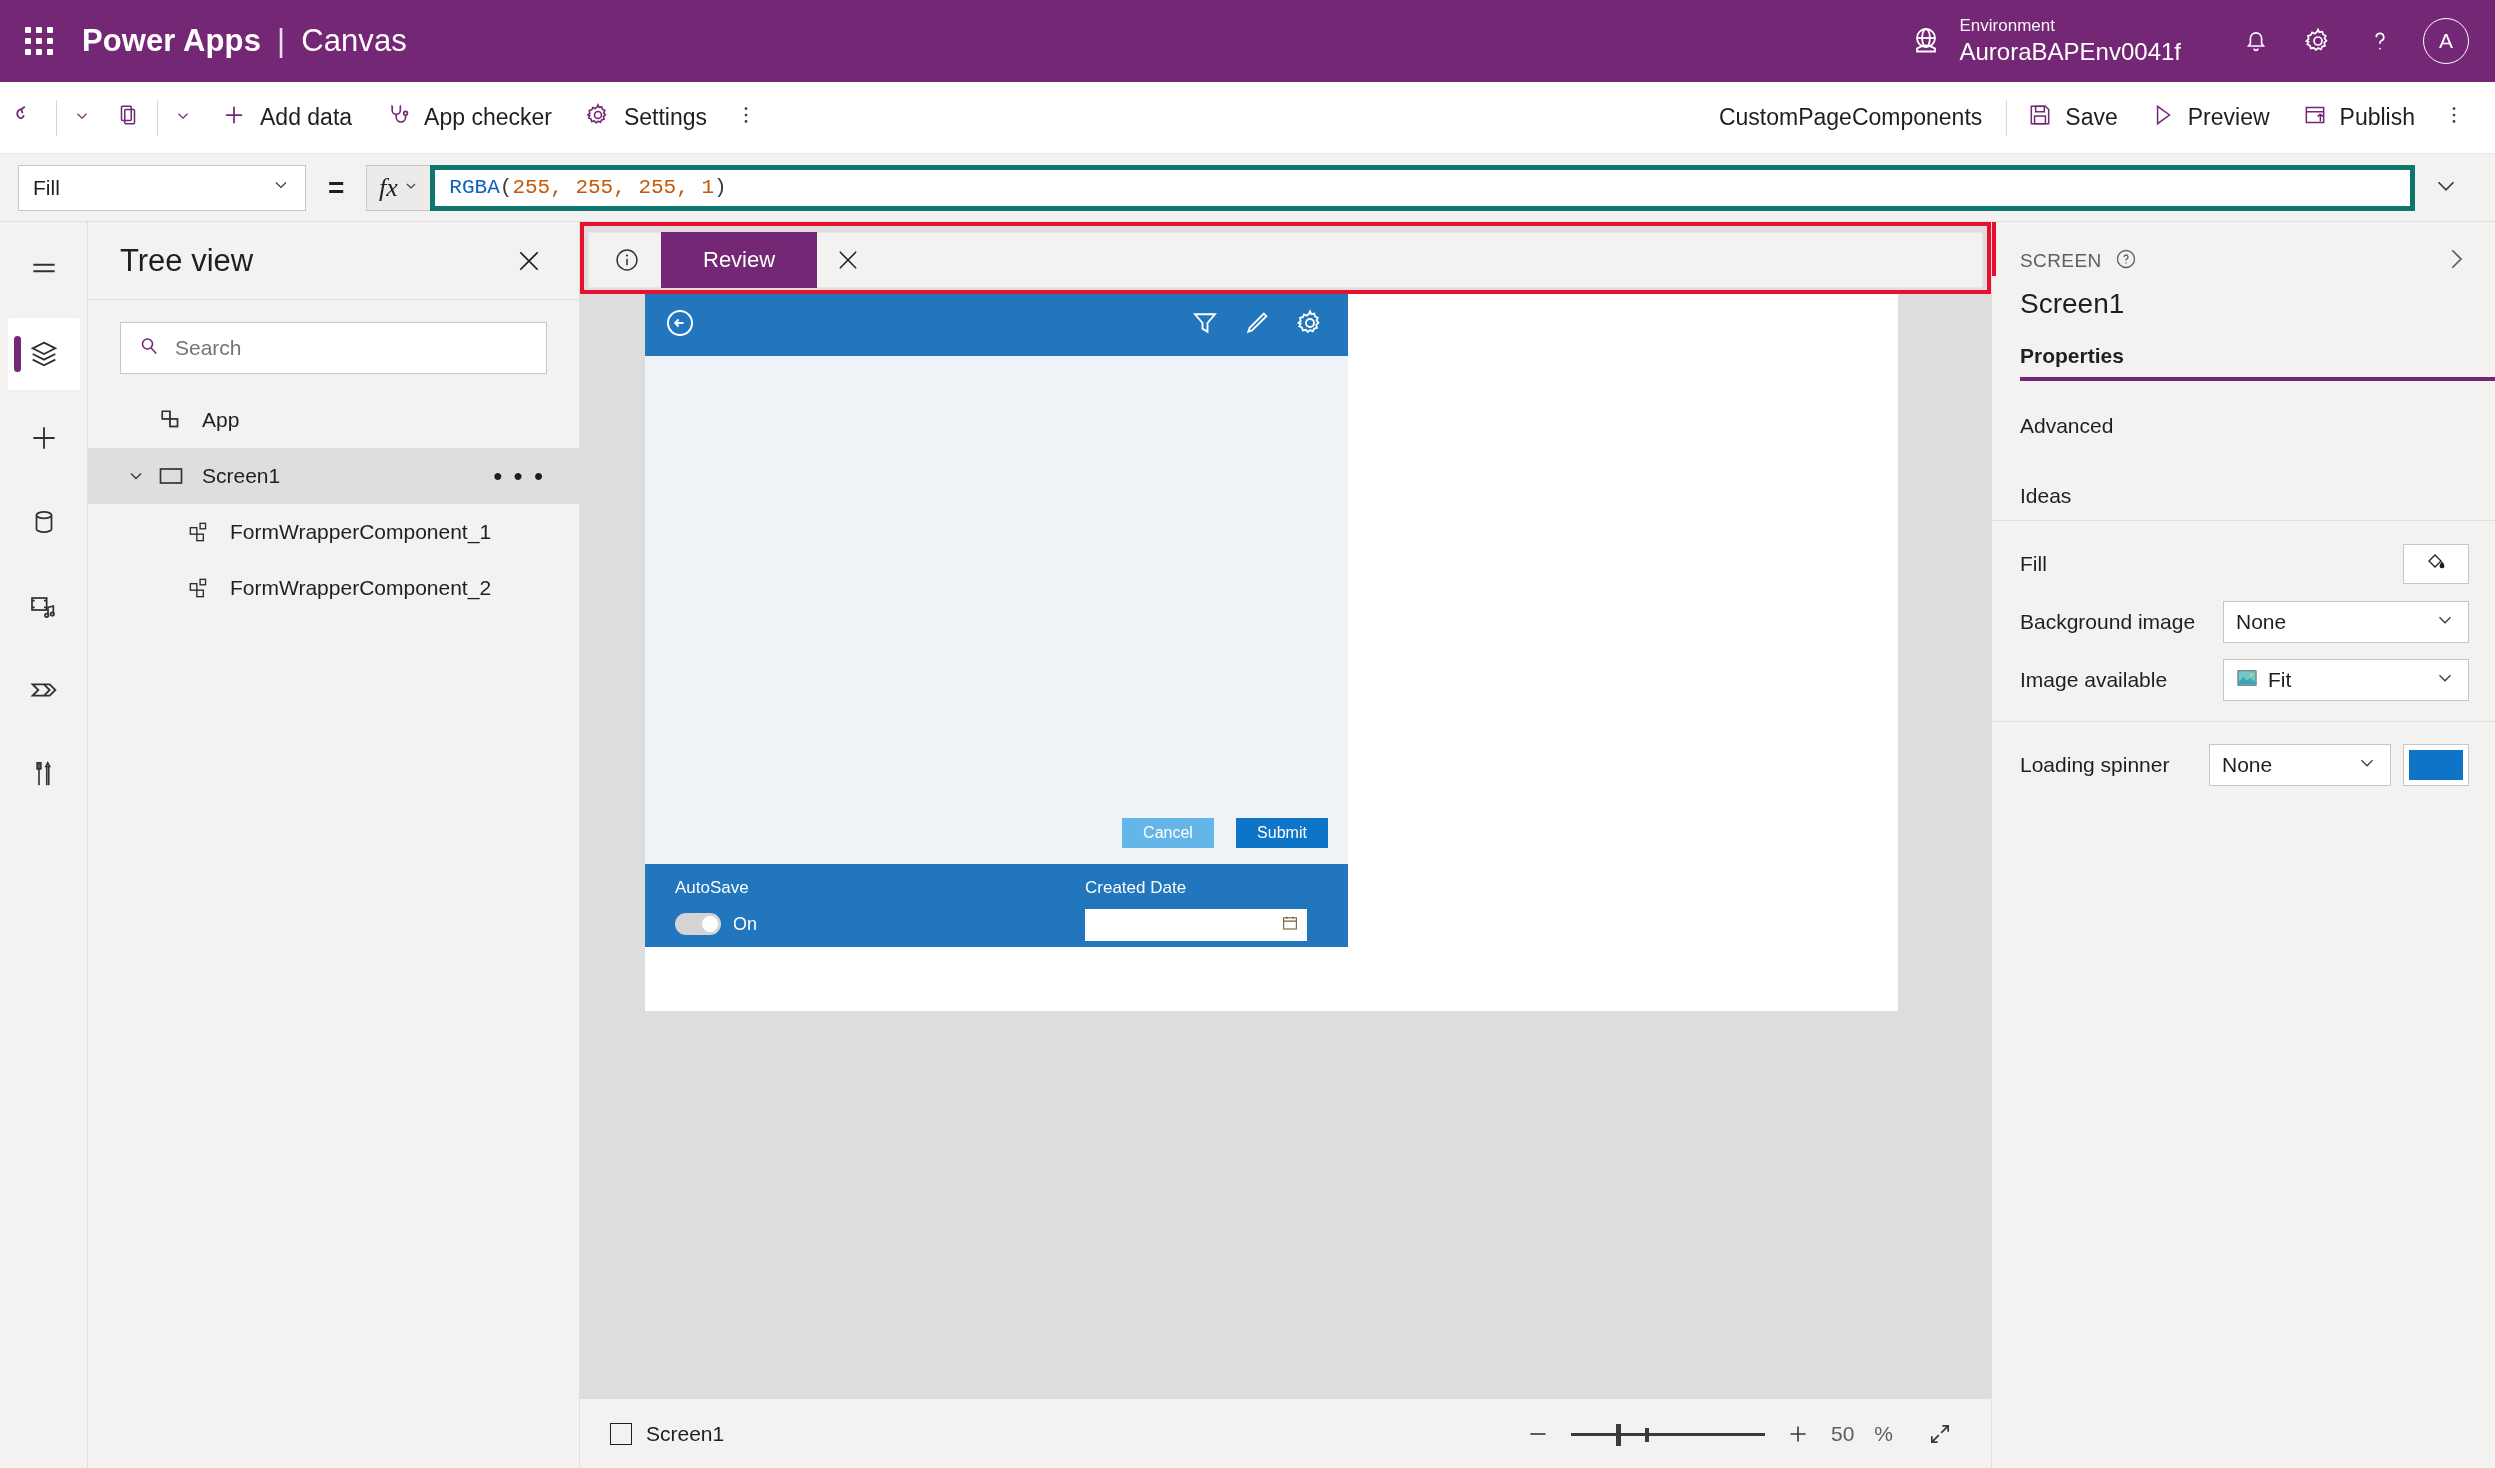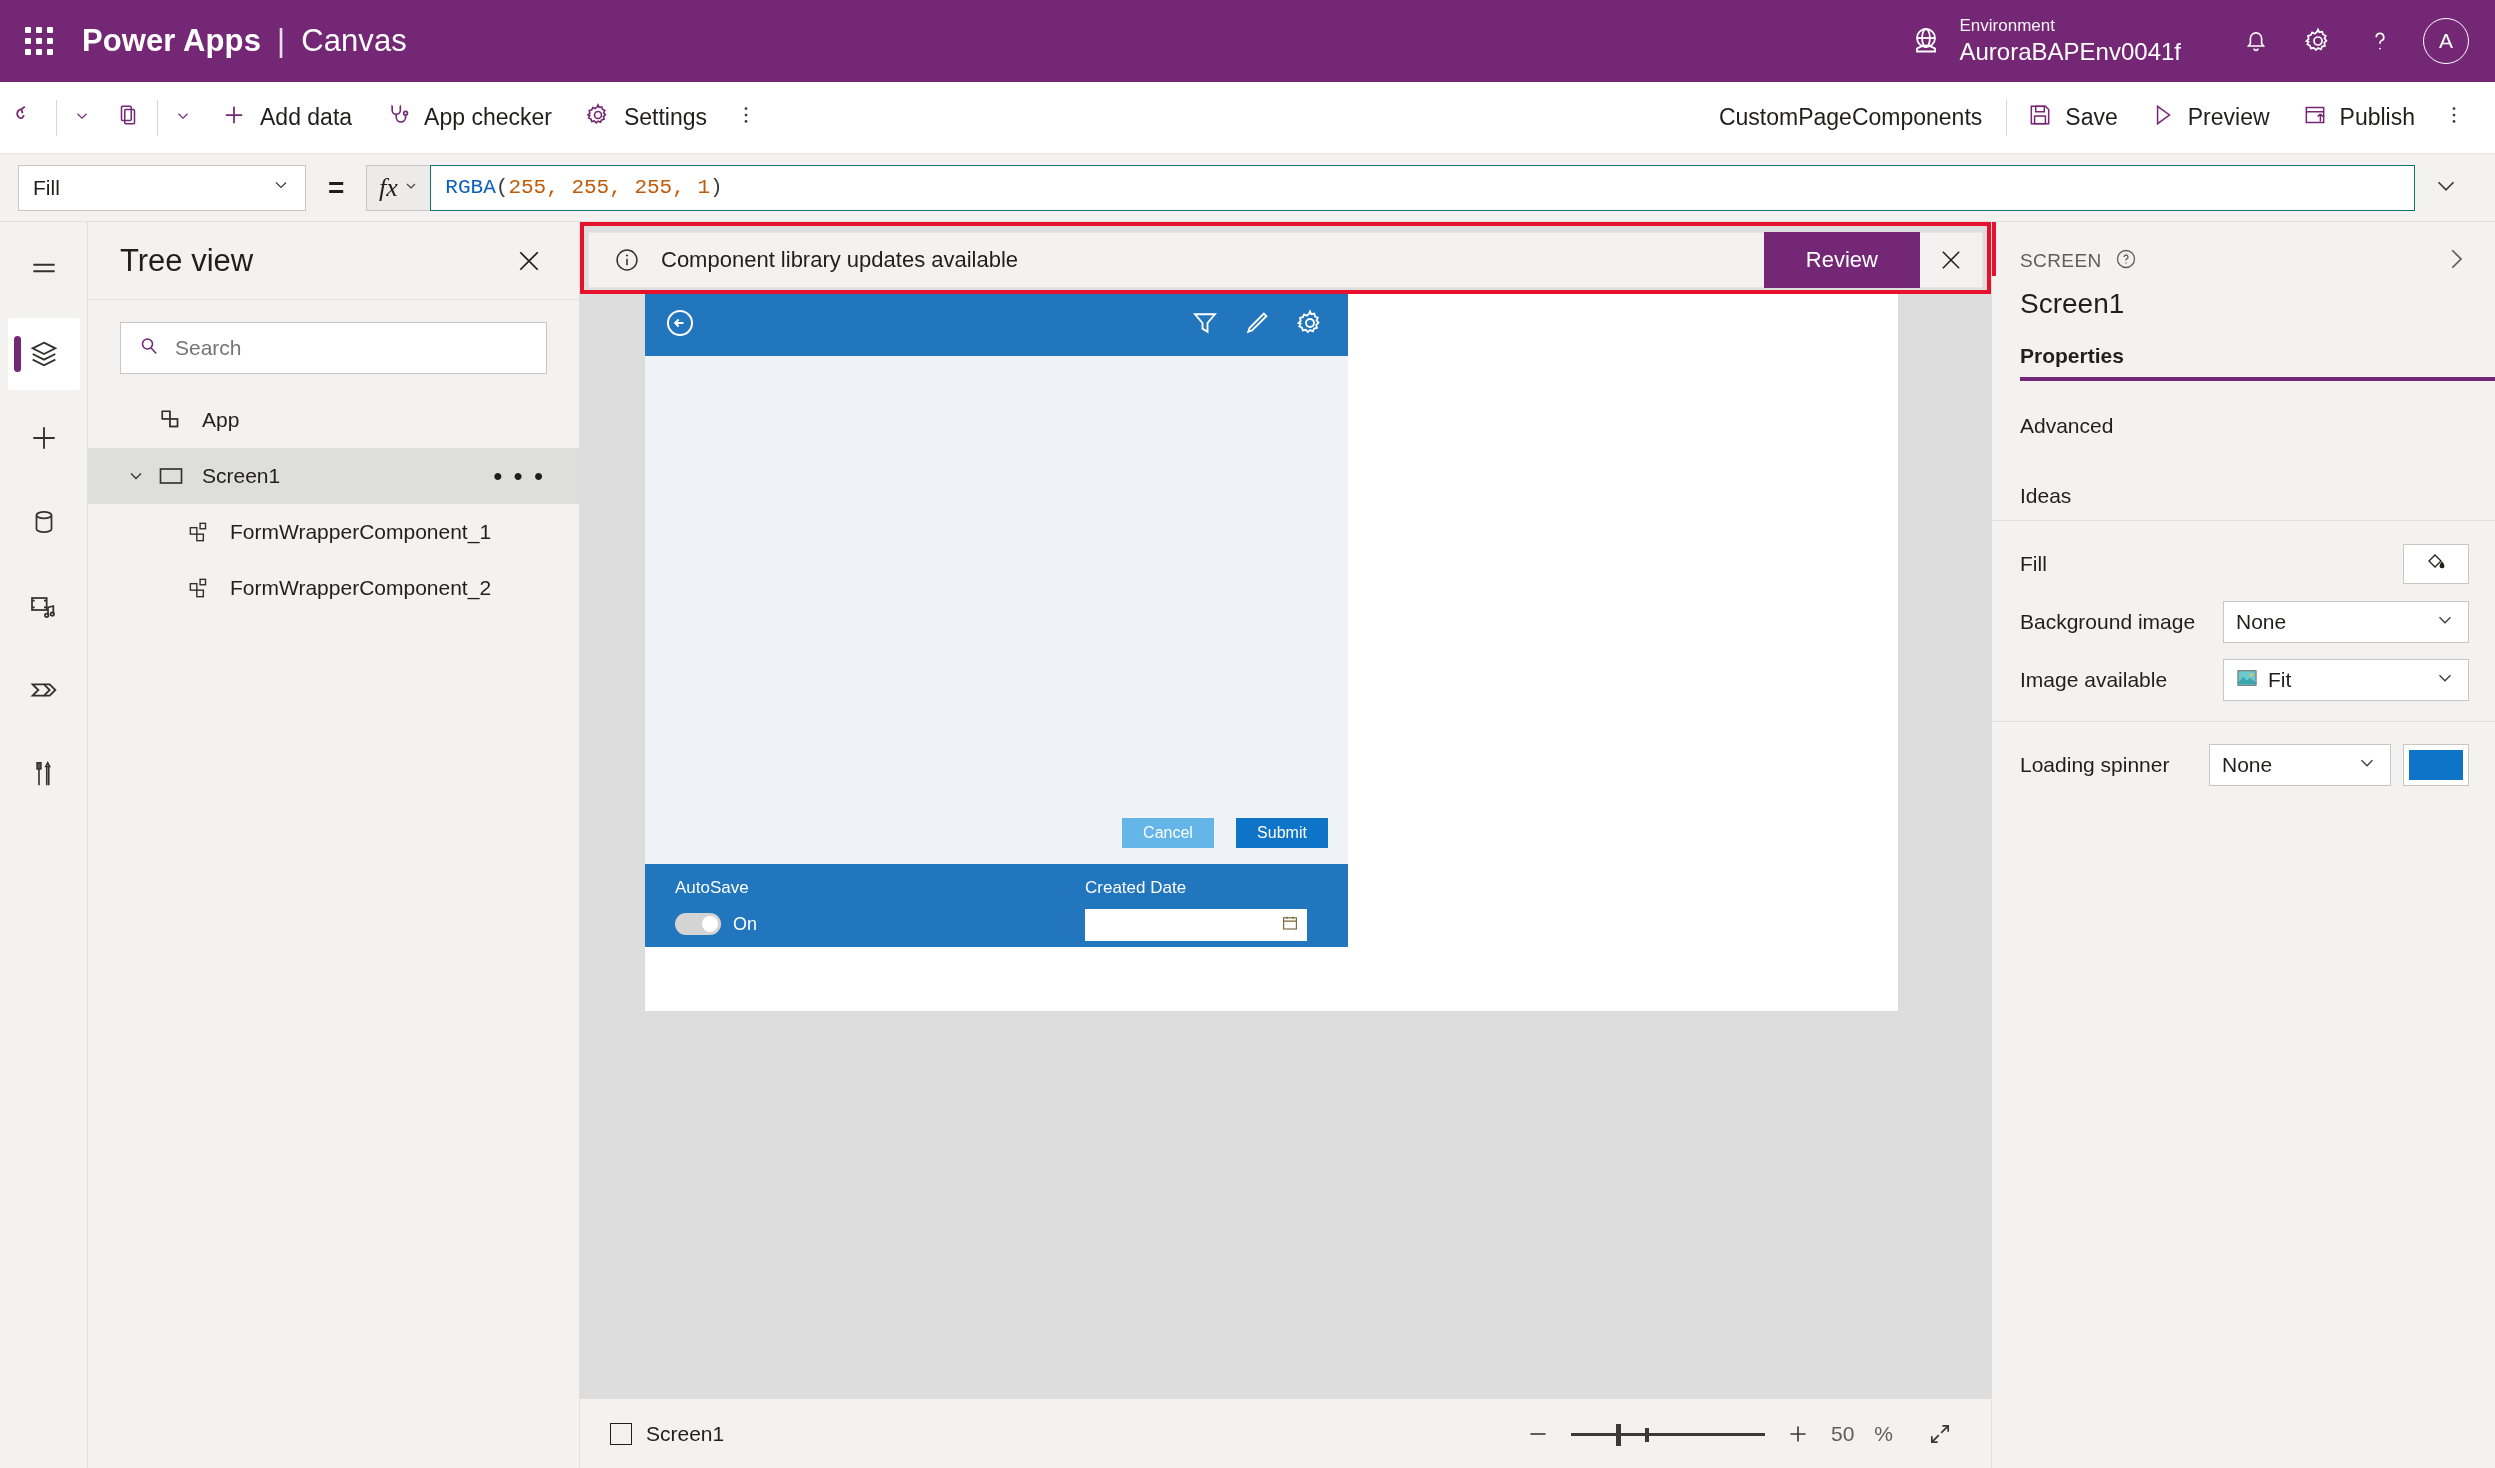--- a/index.html
+++ b/index.html
@@ -55,21 +55,21 @@
     background:#f3f2f1; display:flex; align-items:center; padding:0 18px;
     border-bottom:1px solid #e1dfdd;
   }
   .propsel { width:288px; height:46px; background:#fff; border:1px solid #c8c6c4;
     display:flex; align-items:center; padding:0 14px; font-size:21px; color:#201f1e;
     justify-content:space-between; cursor:pointer;}
   .eqs { font-size:28px; font-weight:700; color:#201f1e; margin:0 22px; }
   .fxbtn { height:46px; width:64px; background:#edebe9; border:1px solid #c8c6c4; border-right:none;
     display:flex; align-items:center; justify-content:center; gap:5px; cursor:pointer; }
   .fxbtn .fxi { font-style:italic; font-family:"Liberation Serif", serif; font-size:26px; color:#201f1e;}
-  .fxinput { flex:1; height:46px; background:#fff; border:1px solid #0f766e;
+  .fxinput { flex:1; height:46px; background:#fff; border:5px solid #0f766e;
     display:flex; align-items:center; padding:0 14px;
     font-family:"Liberation Mono", monospace; font-size:21px; }
   .tok-fn { color:#0b5fbd; }
   .tok-num { color:#c15b0a; }
   .tok-p { color:#3b3a39; }
   .fxchev { width:62px; display:flex; align-items:center; justify-content:center; cursor:pointer;}
 
   
   .rail {
     position:absolute; left:0; top:222px; width:88px; bottom:0;
@@ -527,21 +527,20 @@
 
     <div class="notif-outer">
       <div class="notif">
         <span class="info">
           <svg width="28" height="28" viewBox="0 0 24 24" fill="none" stroke="#323130" stroke-width="1.3">
             <circle cx="12" cy="12" r="8.5"></circle>
               <path d="M12 11v5.5"></path>
               <circle cx="12" cy="8.2" r=".9" fill="#323130" stroke="none"></circle>
           </svg>
         </span>
-        <span class="ntext">Component library updates available</span>
         <button class="review">Review</button>
         <span class="nclose">
           <svg width="28" height="28" viewBox="0 0 24 24" fill="none" stroke="#201f1e" stroke-width="1.3">
               <path d="M5 5l14 14M19 5L5 19"></path>
             </svg>
         </span>
       </div>
     </div>
 
     <div class="appwrap">

